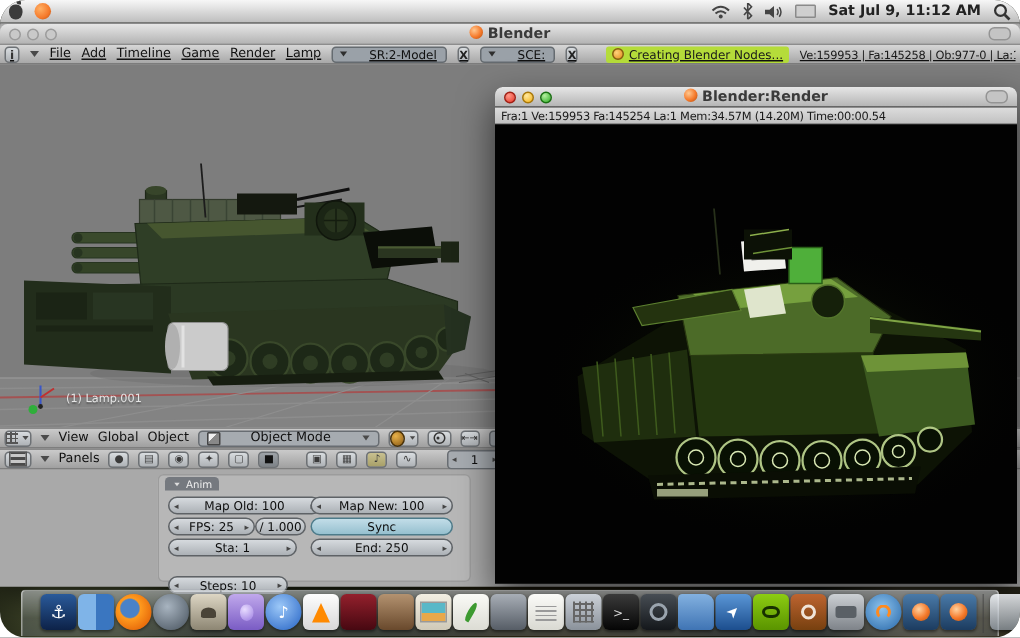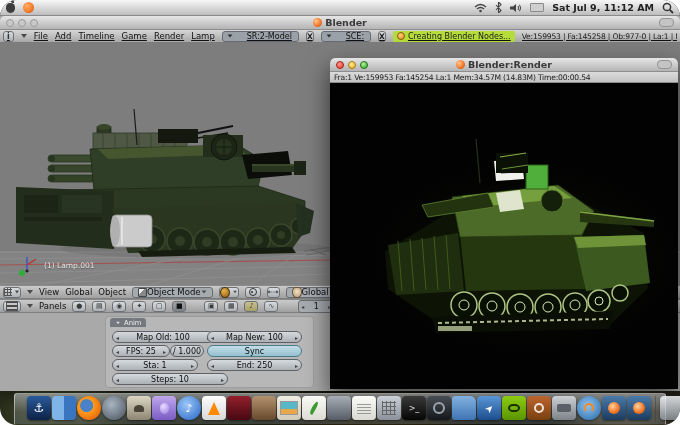--- a/index.html
+++ b/index.html
@@ -46,38 +46,38 @@
     display:inline-flex;align-items:center;justify-content:center;box-sizing:border-box;}
   .winmenu-btn{width:17px;font-size:8px;font-weight:bold;color:#333;}
   .winmenu-btn::after{content:"i";}
   .tri{width:0;height:0;border-left:3.5px solid transparent;border-right:3.5px solid transparent;border-top:4px solid #4a4a4a;}
   .hmenu{cursor:default;}
   .hfield{height:11px;background:#9aa1a8;border:1px solid #656b70;border-radius:3px;
     display:inline-flex;align-items:center;font-size:8px;color:#101010;padding:0 6px 0 4px;gap:14px;box-sizing:border-box;}
   .hfield .tri{border-top-color:#2e2e2e;transform:scale(.8);}
   .xbtn{width:12px;font-size:7.5px;font-weight:bold;color:#222;}
   .badge{height:11px;background:#b5dc3a;border-radius:2px;display:inline-flex;align-items:center;gap:3px;
-    padding:0 4px;font-size:8px;color:#1a1a1a;}
+    padding:0 4px;font-size:8px;color:#1a1a1a;margin-left:12px;}
   .badge .dot{width:6px;height:6px;border-radius:50%;background:radial-gradient(circle at 35% 35%,#ffd27a,#e08a1a);border:1px solid #8a5a10;}
   .hstats{font-size:7.6px;letter-spacing:-0.2px;color:#1a1a1a;overflow:hidden;}
   
   .viewport{position:absolute;left:0;top:27px;width:680px;height:242px;background:#7d7d7d;overflow:hidden;}
   .lamp-label{position:absolute;left:44px;top:218px;font-size:7.5px;color:#e6e6e6;text-shadow:0 1px 1px rgba(0,0,0,.3);}
   
   .vheader,.butheader{position:absolute;left:0;width:680px;height:14px;
     background:linear-gradient(#cacaca,#a0a0a0);border-top:1px solid #8a8a8a;border-bottom:1px solid #7e7e7e;
     display:flex;align-items:center;gap:6px;padding:0 3px;box-sizing:border-box;font-size:8.5px;color:#111;}
   .vheader{top:269px;}
   .butheader{top:283px;}
   .gridbtn{width:18px;gap:2px;}
   .gridglyph{width:9px;height:8px;background:
      repeating-linear-gradient(0deg,#555 0 1px,transparent 1px 3px),
      repeating-linear-gradient(90deg,#555 0 1px,transparent 1px 3px);}
   .dd{height:11px;background:#a6abb0;border:1px solid #686d72;border-radius:3px;
-    display:inline-flex;align-items:center;gap:0;padding:0 5px;font-size:8.5px;color:#0e0e0e;box-sizing:border-box;}
+    display:inline-flex;align-items:center;gap:20px;padding:0 5px;font-size:8.5px;color:#0e0e0e;box-sizing:border-box;}
   .dd .tri{transform:scale(.8);}
   .modeglyph{width:7px;height:7px;background:linear-gradient(135deg,#f0f0f0 40%,#888 41%);border:1px solid #444;border-radius:1px;}
   .ballglyph{width:9px;height:9px;border-radius:50%;background:radial-gradient(circle at 35% 30%,#e8b24a,#8a5a14);border:1px solid #4a3208;}
   .pivotglyph{width:8px;height:8px;border:1.5px solid #333;border-radius:50%;box-sizing:border-box;position:relative;}
   .pivotglyph::after{content:"";position:absolute;left:1.5px;top:1.5px;width:2px;height:2px;background:#333;border-radius:50%;}
   .tinybtn{width:13px;font-size:6.5px;color:#333;}
   .handglyph{width:8px;height:9px;background:radial-gradient(circle at 50% 40%,#efe0c8,#b99b72);border:1px solid #6a543a;border-radius:40% 40% 50% 50%;}
   .layers{width:46px;height:12px;border:1px solid #6a6a6a;background:
      repeating-linear-gradient(90deg,transparent 0 3.6px,#787878 3.6px 4.6px),
      linear-gradient(#bcbcbc,#a4a4a4);position:relative;}
@@ -403,35 +403,35 @@
             <span>Anim</span>
           </span>
       </div>
       <span class="pbtn num" style="left:112px;top:18px;width:102px">Map Old: 100</span>
       <span class="pbtn num" style="left:207px;top:18px;width:95px">Map New: 100</span>
       <span class="pbtn num" style="left:112px;top:32px;width:58px">FPS: 25</span>
       <span class="pbtn" style="left:170px;top:32px;width:34px">/ 1.000</span>
       <span class="pbtn sync" style="left:207px;top:32px;width:95px">Sync</span>
       <span class="pbtn num" style="left:112px;top:46px;width:86px">Sta: 1</span>
       <span class="pbtn num" style="left:207px;top:46px;width:95px">End: 250</span>
-      <span class="pbtn num" style="left:112px;top:60px;width:116px">Steps: 10</span>
+      <span class="pbtn num" style="left:112px;top:71px;width:80px">Steps: 10</span>
     </div>
   </div>
 
   <div class="rwin">
     <div class="titlebar">
       <span class="lights">
         <span class="lt red"></span>
         <span class="lt yellow"></span>
         <span class="lt green"></span>
       </span>
       <span class="wtitle"><span class="blicon"></span><span>Blender:Render</span></span>
       <span class="pill"></span>
     </div>
-    <div class="rstats">Fra:1 Ve:159953 Fa:145254 La:1 Mem:34.57M (14.83M) Time:00:00.54</div>
+    <div class="rstats">Fra:1 Ve:159953 Fa:145254 La:1 Mem:34.57M (14.20M) Time:00:00.54</div>
     <div class="rcanvas">
       <svg width="348" height="306" viewBox="0 0 348 306">
         <defs>
           <radialGradient id="glow" cx="50%" cy="50%" r="50%">
             <stop offset="0%" stop-color="#3a5518" stop-opacity="0.45"></stop>
             <stop offset="100%" stop-color="#000" stop-opacity="0"></stop>
           </radialGradient>
         </defs>
         <ellipse cx="195" cy="175" rx="170" ry="105" fill="url(#glow)"></ellipse>
 

